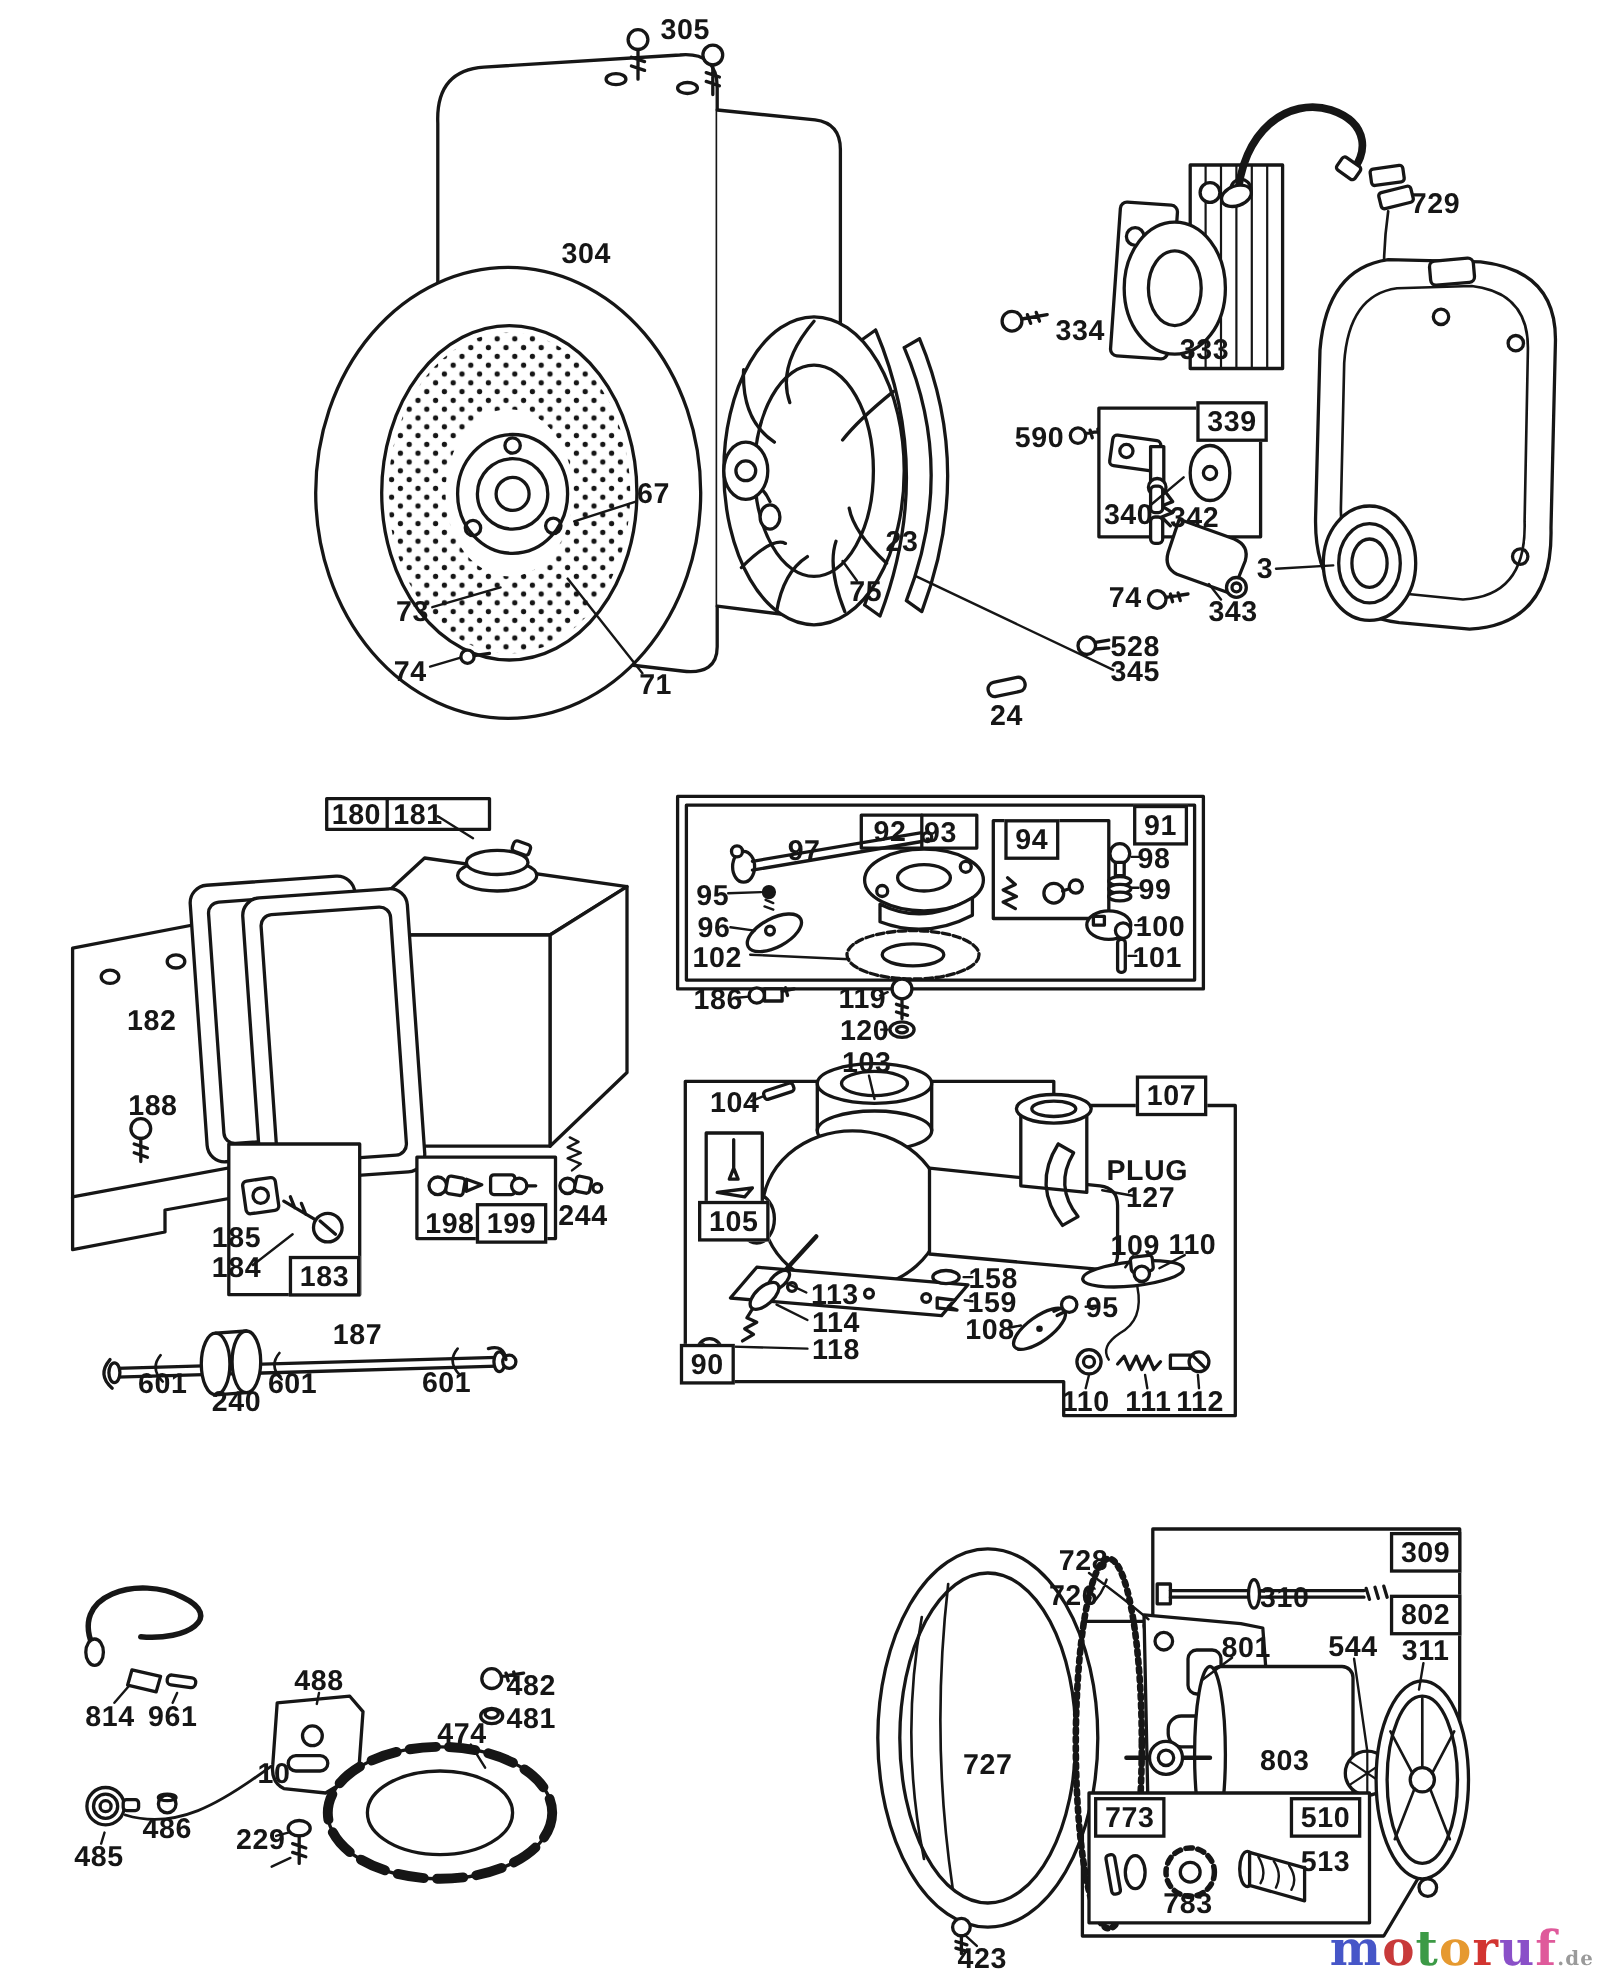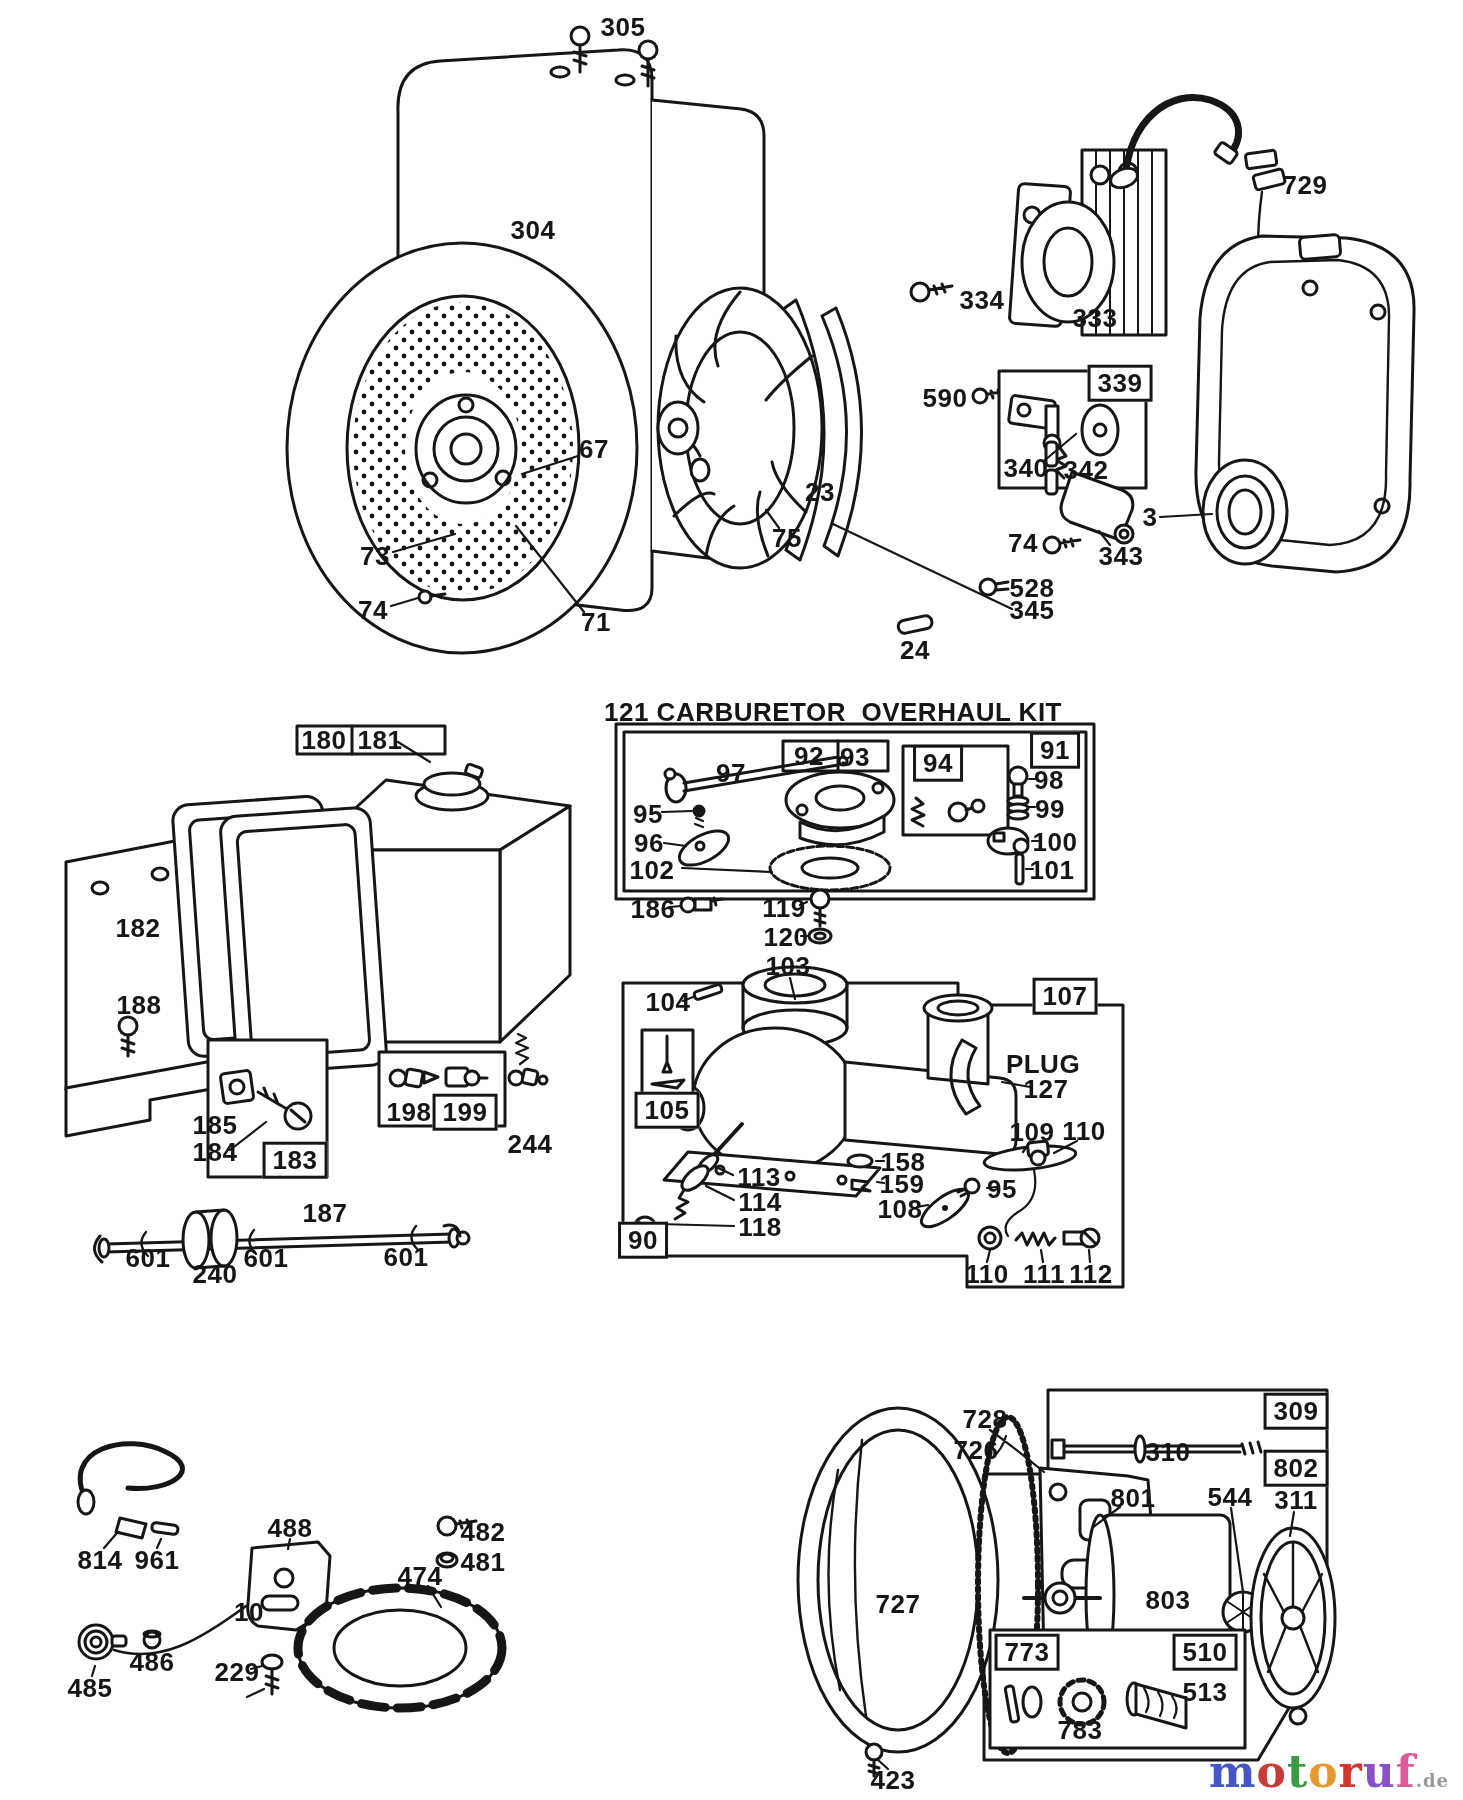--- a/index.html
+++ b/index.html
@@ -370,21 +370,20 @@
                M987,1262 L990,1250 M1043,1262 L1041,1250 M1090,1262 L1089,1250
                M398,742 L430,762 M230,1150 L266,1122
                M1120,1507 L1092,1528 M1231,1508 L1243,1592 M1294,1512 L1290,1536
                M990,1430 Q1020,1452 1044,1472 M992,1458 Q1002,1450 1006,1436
                M888,1769 L877,1759 M428,1586 L441,1607 M290,1539 L288,1549
                M104,1548 L117,1533 M157,1548 L161,1539 M251,1669 L262,1666 M247,1697 L264,1689 M92,1676 L95,1666"></path>
     </g>
   </g>
 </svg>
 
-<div class="kit-title">121 CARBURETOR  OVERHAUL KIT</div>
 
 <div id="labels">
       <span class="plabel" style="left: 623px; top: 27px;">305</span>
       <span class="plabel" style="left: 533px; top: 230px;">304</span>
       <span class="plabel" style="left: 1305px; top: 185px;">729</span>
       <span class="plabel" style="left: 982px; top: 300px;">334</span>
       <span class="plabel" style="left: 1095px; top: 318px;">333</span>
       <span class="plabel boxed" style="left: 1120px; top: 383px;">339</span>
       <span class="plabel" style="left: 945px; top: 398px;">590</span>
       <span class="plabel" style="left: 1026px; top: 468px;">340</span>
@@ -437,21 +436,21 @@
       <span class="plabel" style="left: 1091px; top: 1274px;">112</span>
       <span class="plabel" style="left: 324px; top: 740px;">180</span>
       <span class="plabel" style="left: 380px; top: 740px;">181</span>
       <span class="plabel" style="left: 138px; top: 928px;">182</span>
       <span class="plabel" style="left: 139px; top: 1005px;">188</span>
       <span class="plabel" style="left: 215px; top: 1125px;">185</span>
       <span class="plabel" style="left: 215px; top: 1152px;">184</span>
       <span class="plabel boxed" style="left: 295px; top: 1160px;">183</span>
       <span class="plabel" style="left: 409px; top: 1112px;">198</span>
       <span class="plabel boxed" style="left: 465px; top: 1112px;">199</span>
-      <span class="plabel" style="left: 530px; top: 1105px; margin-top: 39px;">244</span>
+      <span class="plabel" style="left: 530px; top: 1105px;">244</span>
       <span class="plabel" style="left: 325px; top: 1213px;">187</span>
       <span class="plabel" style="left: 148px; top: 1258px;">601</span>
       <span class="plabel" style="left: 215px; top: 1274px;">240</span>
       <span class="plabel" style="left: 266px; top: 1258px;">601</span>
       <span class="plabel" style="left: 406px; top: 1257px;">601</span>
       <span class="plabel" style="left: 985px; top: 1419px;">728</span>
       <span class="plabel" style="left: 976px; top: 1450px;">726</span>
       <span class="plabel boxed" style="left: 1296px; top: 1411px;">309</span>
       <span class="plabel" style="left: 1168px; top: 1452px; text-align: right;">310</span>
       <span class="plabel boxed" style="left: 1296px; top: 1468px;">802</span>

